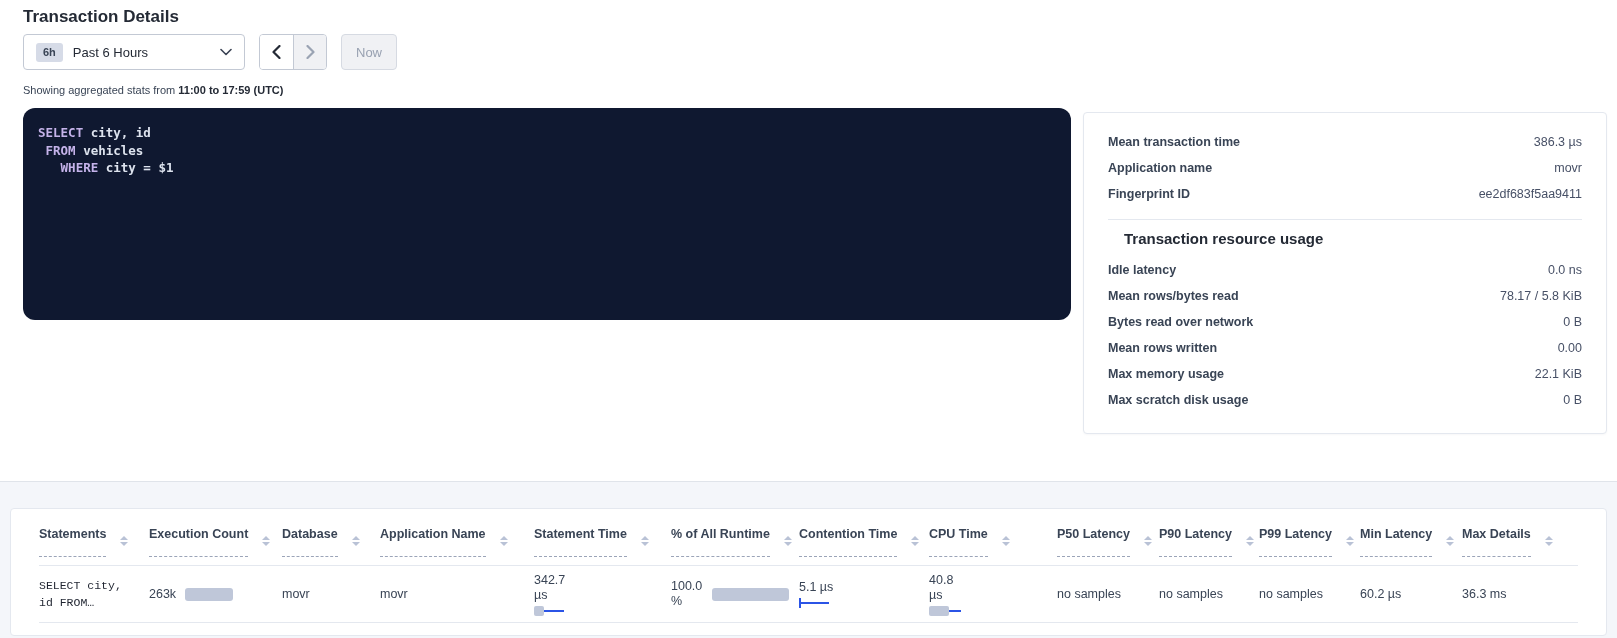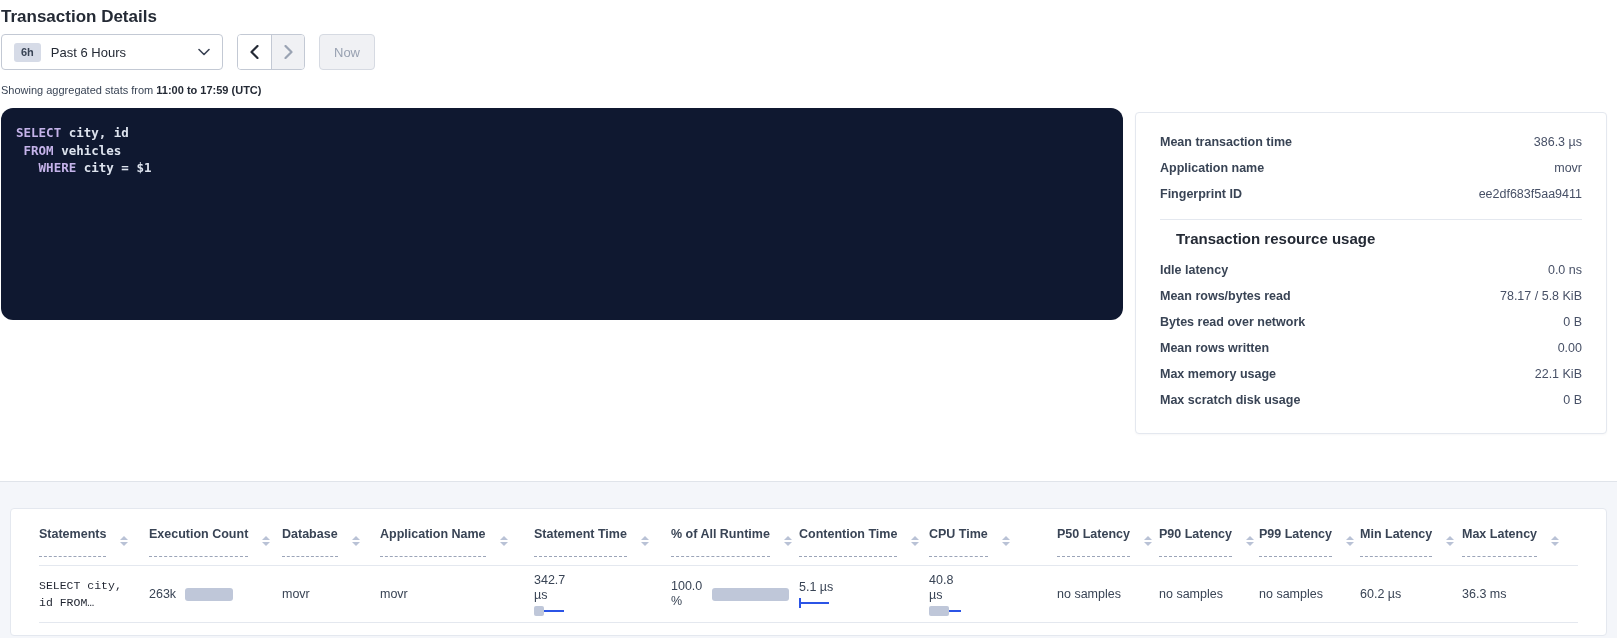--- a/index.html
+++ b/index.html
@@ -6,21 +6,21 @@
     --accent:#2b54e6; --bar-gray:#bfc7d9; --sql-bg:#0f1830; --kw:#c5b3ea;
     --ink:#242a35; --label:#394455; --val:#475066; --border:#e4e8ef;
     --dash:#9ba4b8; --sorticon:#b9c2d6; --disabled-bg:#f0f1f4; --disabled-ink:#98a1b1;
   }
   *{box-sizing:border-box;}
   html,body{margin:0;padding:0;}
   body{
     width:1617px;height:638px;overflow:hidden;background:#ffffff;
     font-family:"Liberation Sans", sans-serif;color:var(--ink);
   }
-  .top{padding:6px 10px 0 1px;}
+  .top{padding:6px 10px 0 23px;}
   .page-title{margin:0;font-size:17px;font-weight:700;color:var(--ink);line-height:22px;}
   
   .toolbar{display:flex;align-items:center;margin-top:6px;gap:14px;}
   .range-select{
     width:222px;height:36px;border:1px solid #c3c9d4;border-radius:4px;background:#fff;
     display:flex;align-items:center;padding:0 12px;cursor:pointer;
   }
   .range-badge{
     background:#d6dbe7;color:var(--label);font-size:11px;font-weight:700;
     border-radius:3px;padding:3px 7px;margin-right:10px;line-height:13px;
@@ -40,21 +40,21 @@
   .subtitle b{color:var(--ink);}
   
   .main{display:flex;align-items:flex-start;gap:12px;margin-top:12px;}
   .sql-box{
     flex:1;height:212px;background:var(--sql-bg);border-radius:12px;
     padding:16px 15px;font-family:"DejaVu Sans Mono","Liberation Mono",monospace;
     font-size:12.5px;font-weight:700;line-height:17.5px;color:#dde3ee;white-space:pre;
   }
   .sql-box .tok-kw{color:var(--kw);}
   .details-card{
-    width:472px;background:#fff;border:1px solid var(--border);border-radius:4px;
+    width:524px;background:#fff;border:1px solid var(--border);border-radius:4px;
     margin-top:4px;padding:16px 24px 20px 24px;box-shadow:0 1px 2px rgba(50,60,80,.04);
   }
   .detail-row{display:flex;justify-content:space-between;align-items:center;height:26px;}
   .detail-label{font-size:12.5px;font-weight:700;color:var(--label);}
   .detail-value{font-size:12.5px;color:var(--val);}
   .detail-divider{border:none;border-top:1px solid var(--border);margin:12px 0 10px 0;}
   .section-title{font-size:15px;font-weight:700;color:var(--ink);margin:4px 0 10px 16px;}
   
   .lower{
     margin-top:47px;background:#f4f6fa;border-top:1px solid #e0e4ea;
@@ -260,21 +260,21 @@
           </span>
         </div>
         <div class="th c12">
           <span class="th-label">Min Latency</span>
           <span class="sort-icon">
             <span class="sort-up"></span>
             <span class="sort-down"></span>
           </span>
         </div>
         <div class="th c13">
-          <span class="th-label">Max Latency</span>
+          <span class="th-label">Max Details</span>
           <span class="sort-icon">
             <span class="sort-up"></span>
             <span class="sort-down"></span>
           </span>
         </div>
       </div>
 
     <div class="trow">
       <div class="td c1">
         <span class="stmt-link"><span>SELECT city,</span>

